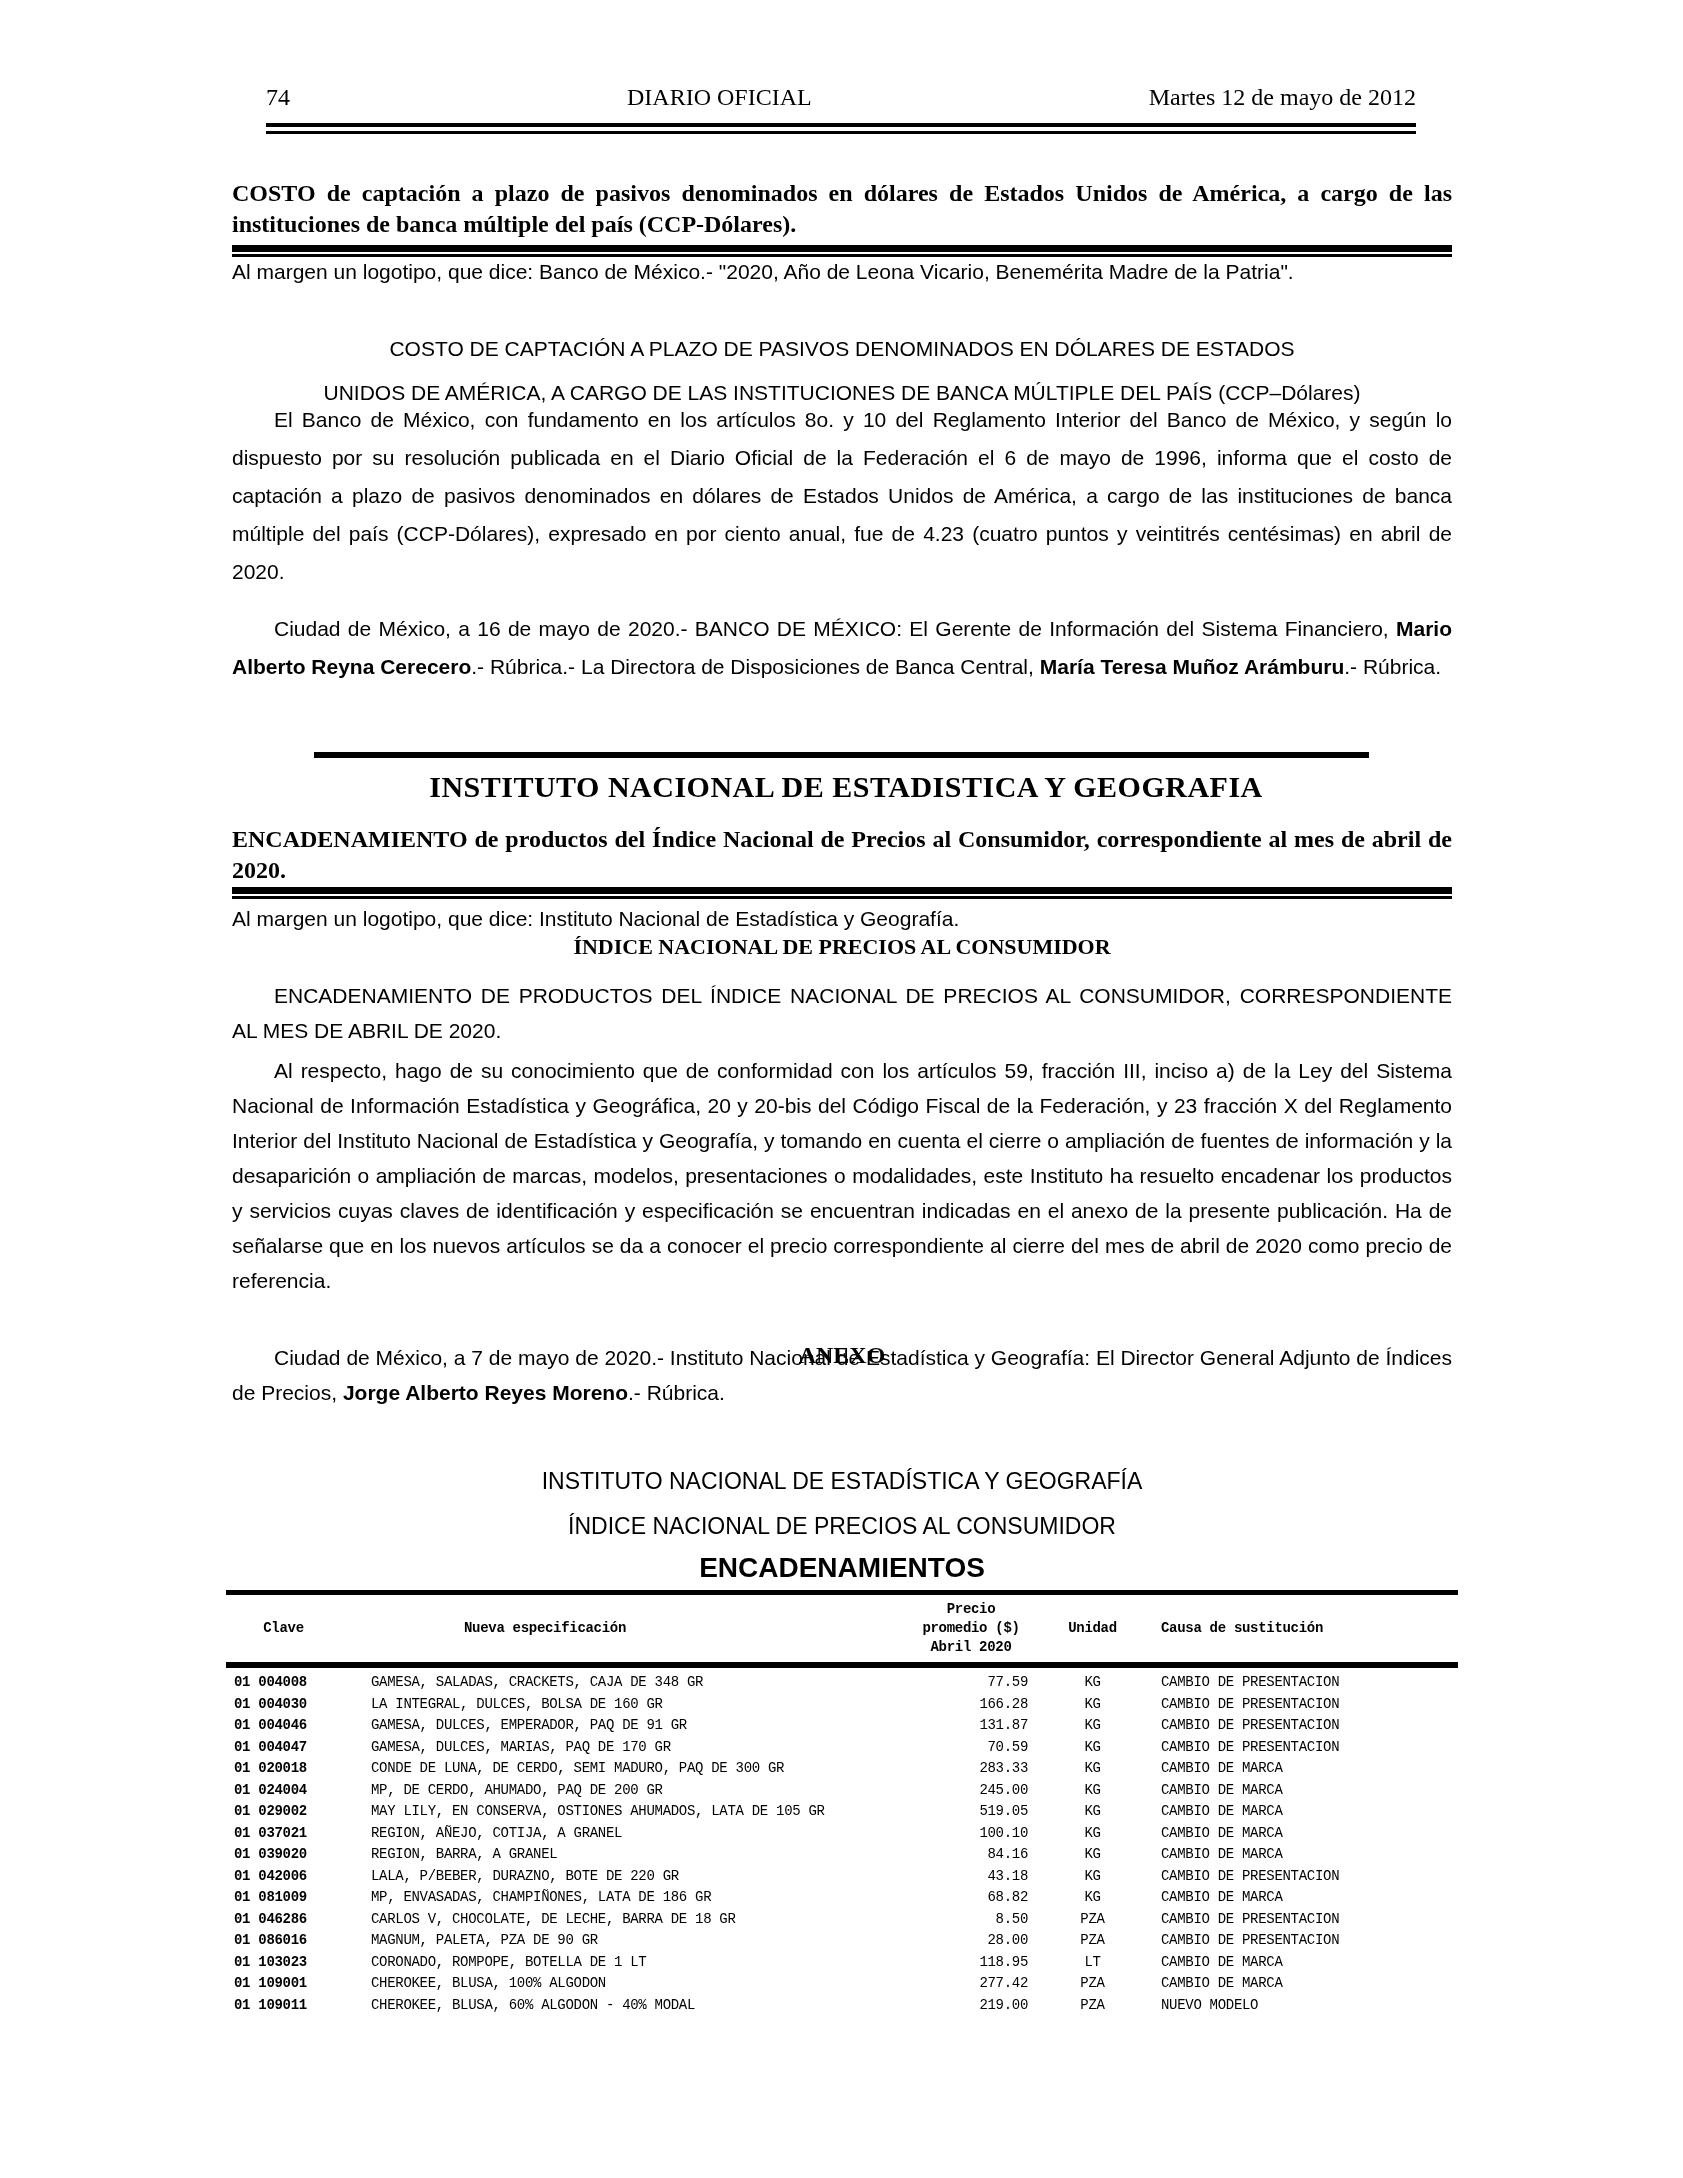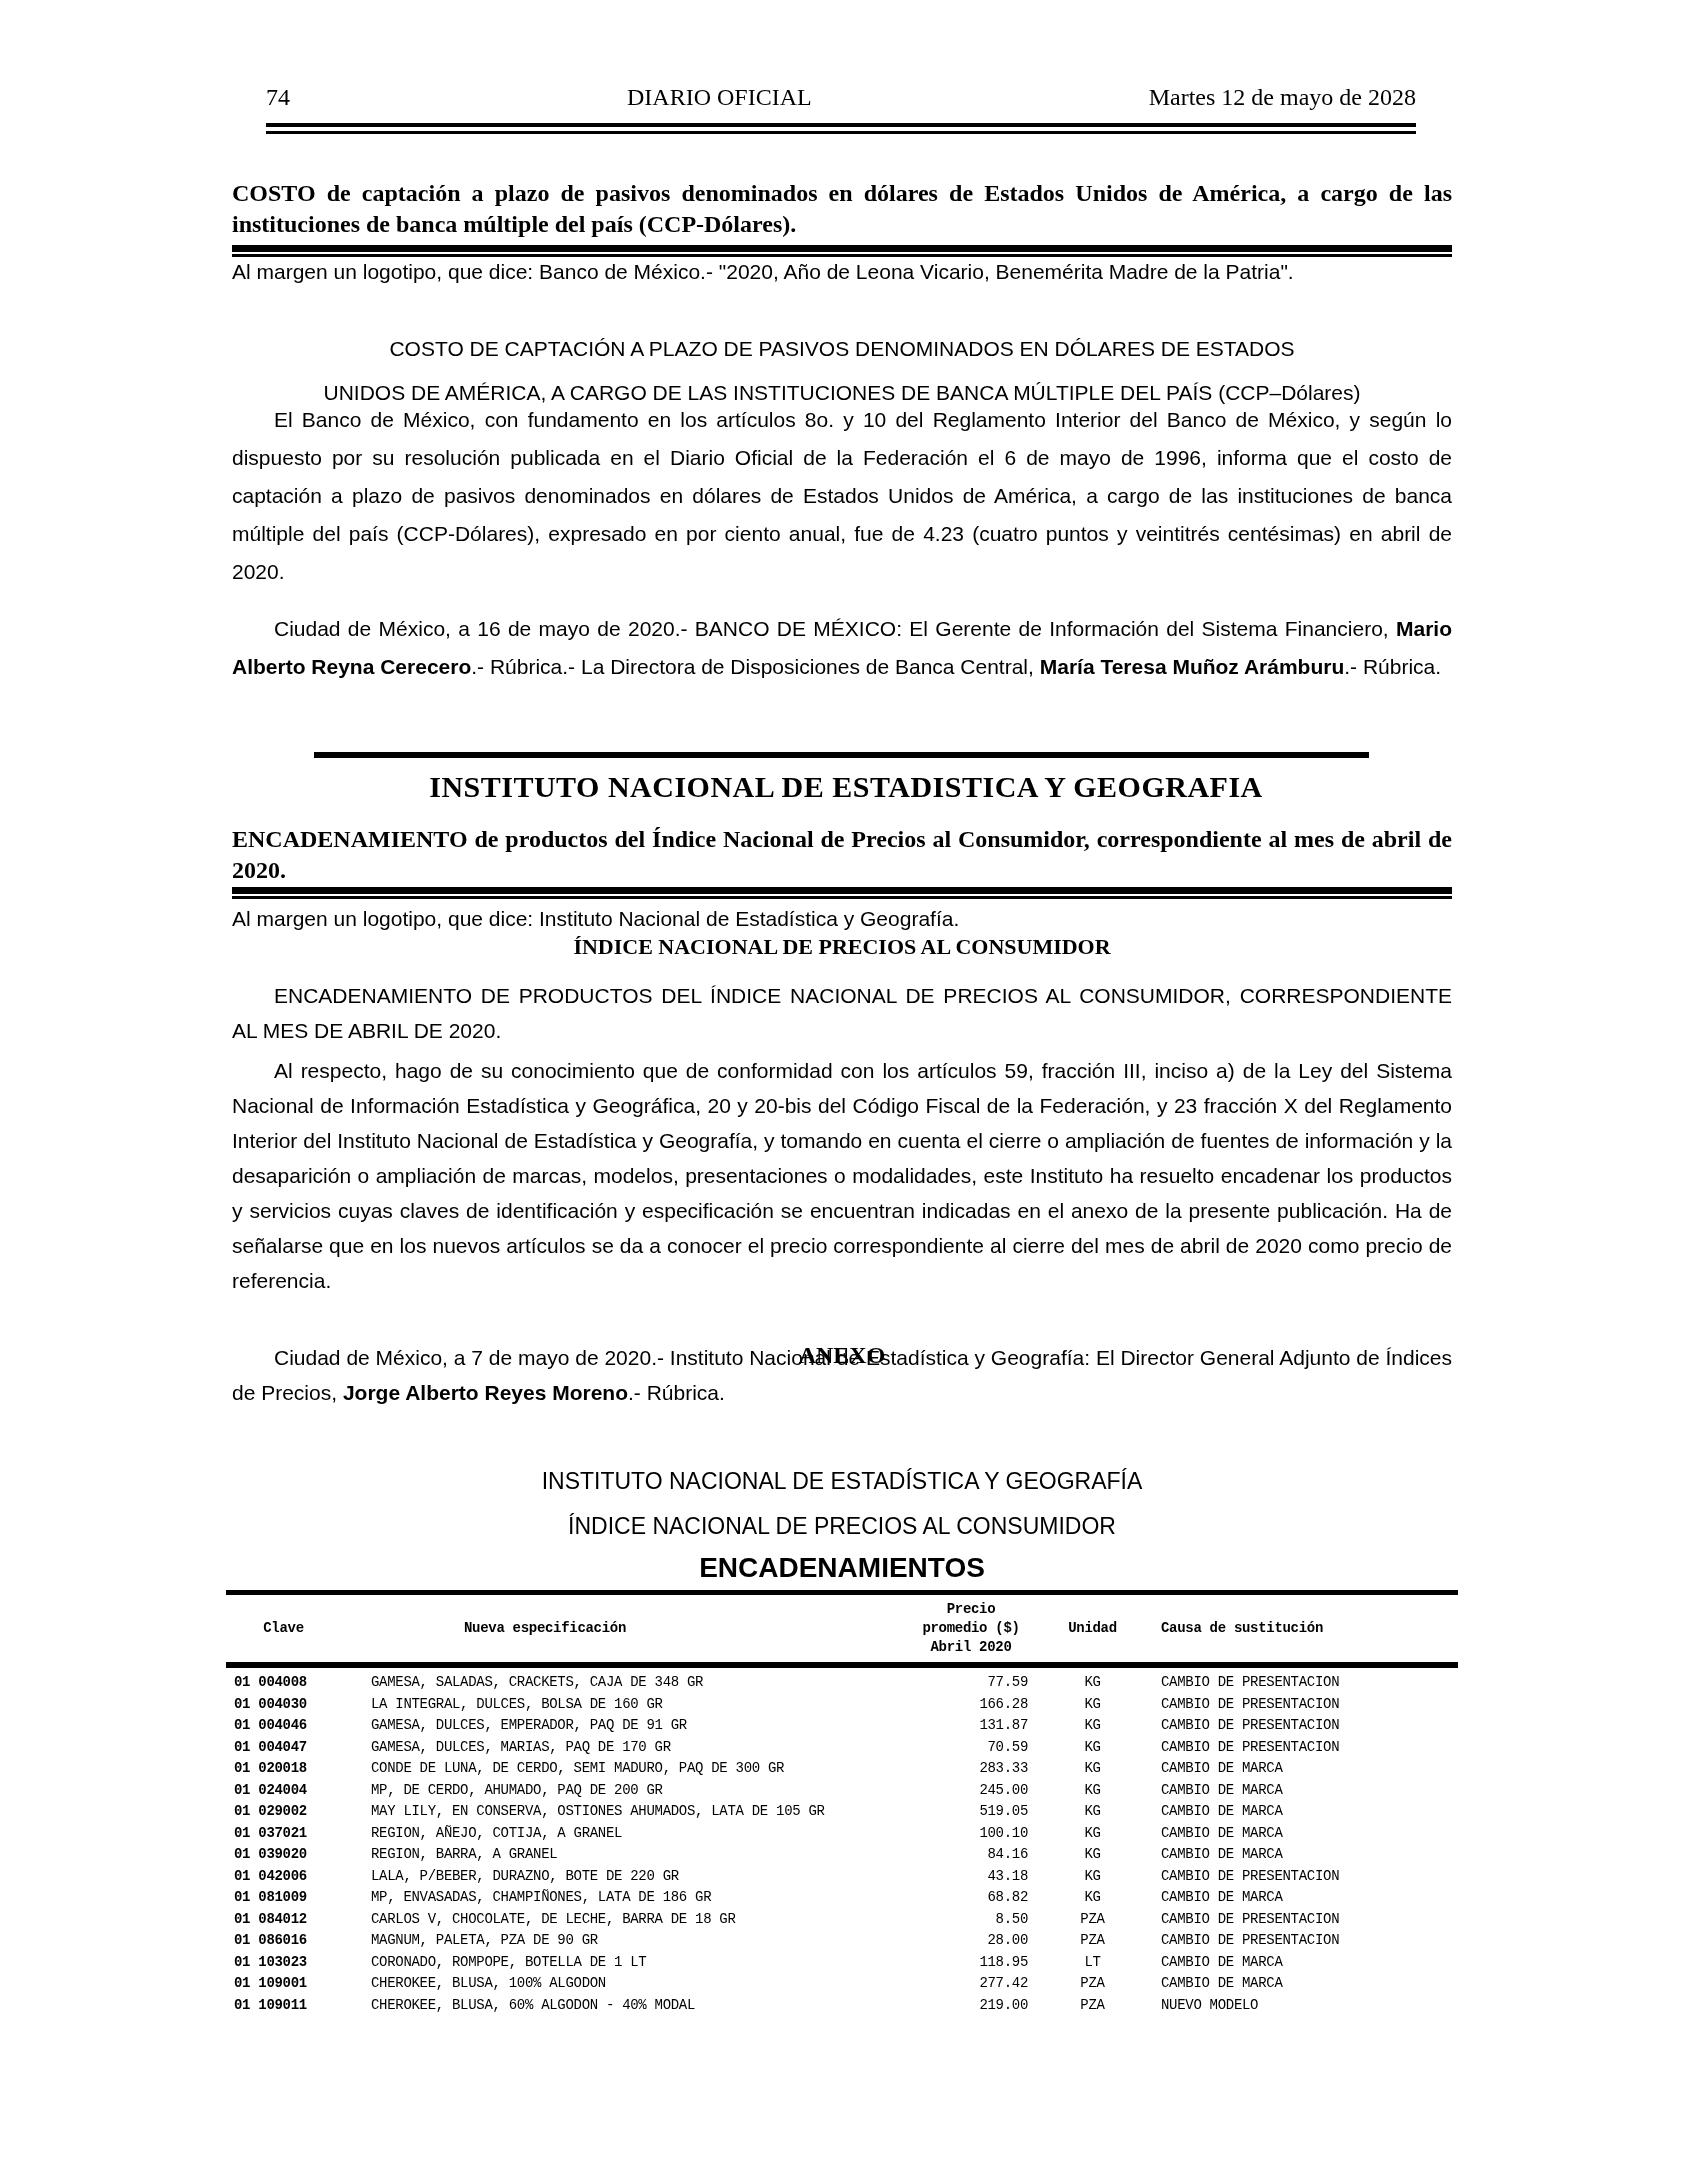--- a/index.html
+++ b/index.html
@@ -64,21 +64,21 @@
 </style>
 </head>
 <body>
 
 <div class="page">
 
   <header class="doc-header">
     <div class="header-row">
       <span>74</span>
       <span>DIARIO OFICIAL</span>
-      <span>Martes 12 de mayo de 2028</span>
+      <span>Martes 12 de mayo de 2012</span>
     </div>
     <div class="header-rule"></div>
   </header>
 
   <h1 class="abs doc-title" style="top:178px;">COSTO de captación a plazo de pasivos denominados en dólares de Estados Unidos de América, a cargo de las instituciones de banca múltiple del país (CCP-Dólares).</h1>
   <div class="abs thickthin" style="top:245px;"></div>
 
   <p class="abs almargen lh37" style="top:253px;">Al margen un logotipo, que dice: Banco de México.- "2020, Año de Leona Vicario, Benemérita Madre de la Patria".</p>
 
   <div class="abs centered-heading" style="top:327px;">
@@ -210,21 +210,21 @@
 
         <div class="t-row">
           <div class="c1">01 081009</div>
           <div class="c2">MP, ENVASADAS, CHAMPIÑONES, LATA DE 186 GR</div>
           <div class="c3">68.82</div>
           <div class="c4">KG</div>
           <div class="c5">CAMBIO DE MARCA</div>
         </div>
 
         <div class="t-row">
-          <div class="c1">01 084012</div>
+          <div class="c1">01 046286</div>
           <div class="c2">CARLOS V, CHOCOLATE, DE LECHE, BARRA DE 18 GR</div>
           <div class="c3">8.50</div>
           <div class="c4">PZA</div>
           <div class="c5">CAMBIO DE PRESENTACION</div>
         </div>
 
         <div class="t-row">
           <div class="c1">01 086016</div>
           <div class="c2">MAGNUM, PALETA, PZA DE 90 GR</div>
           <div class="c3">28.00</div>

